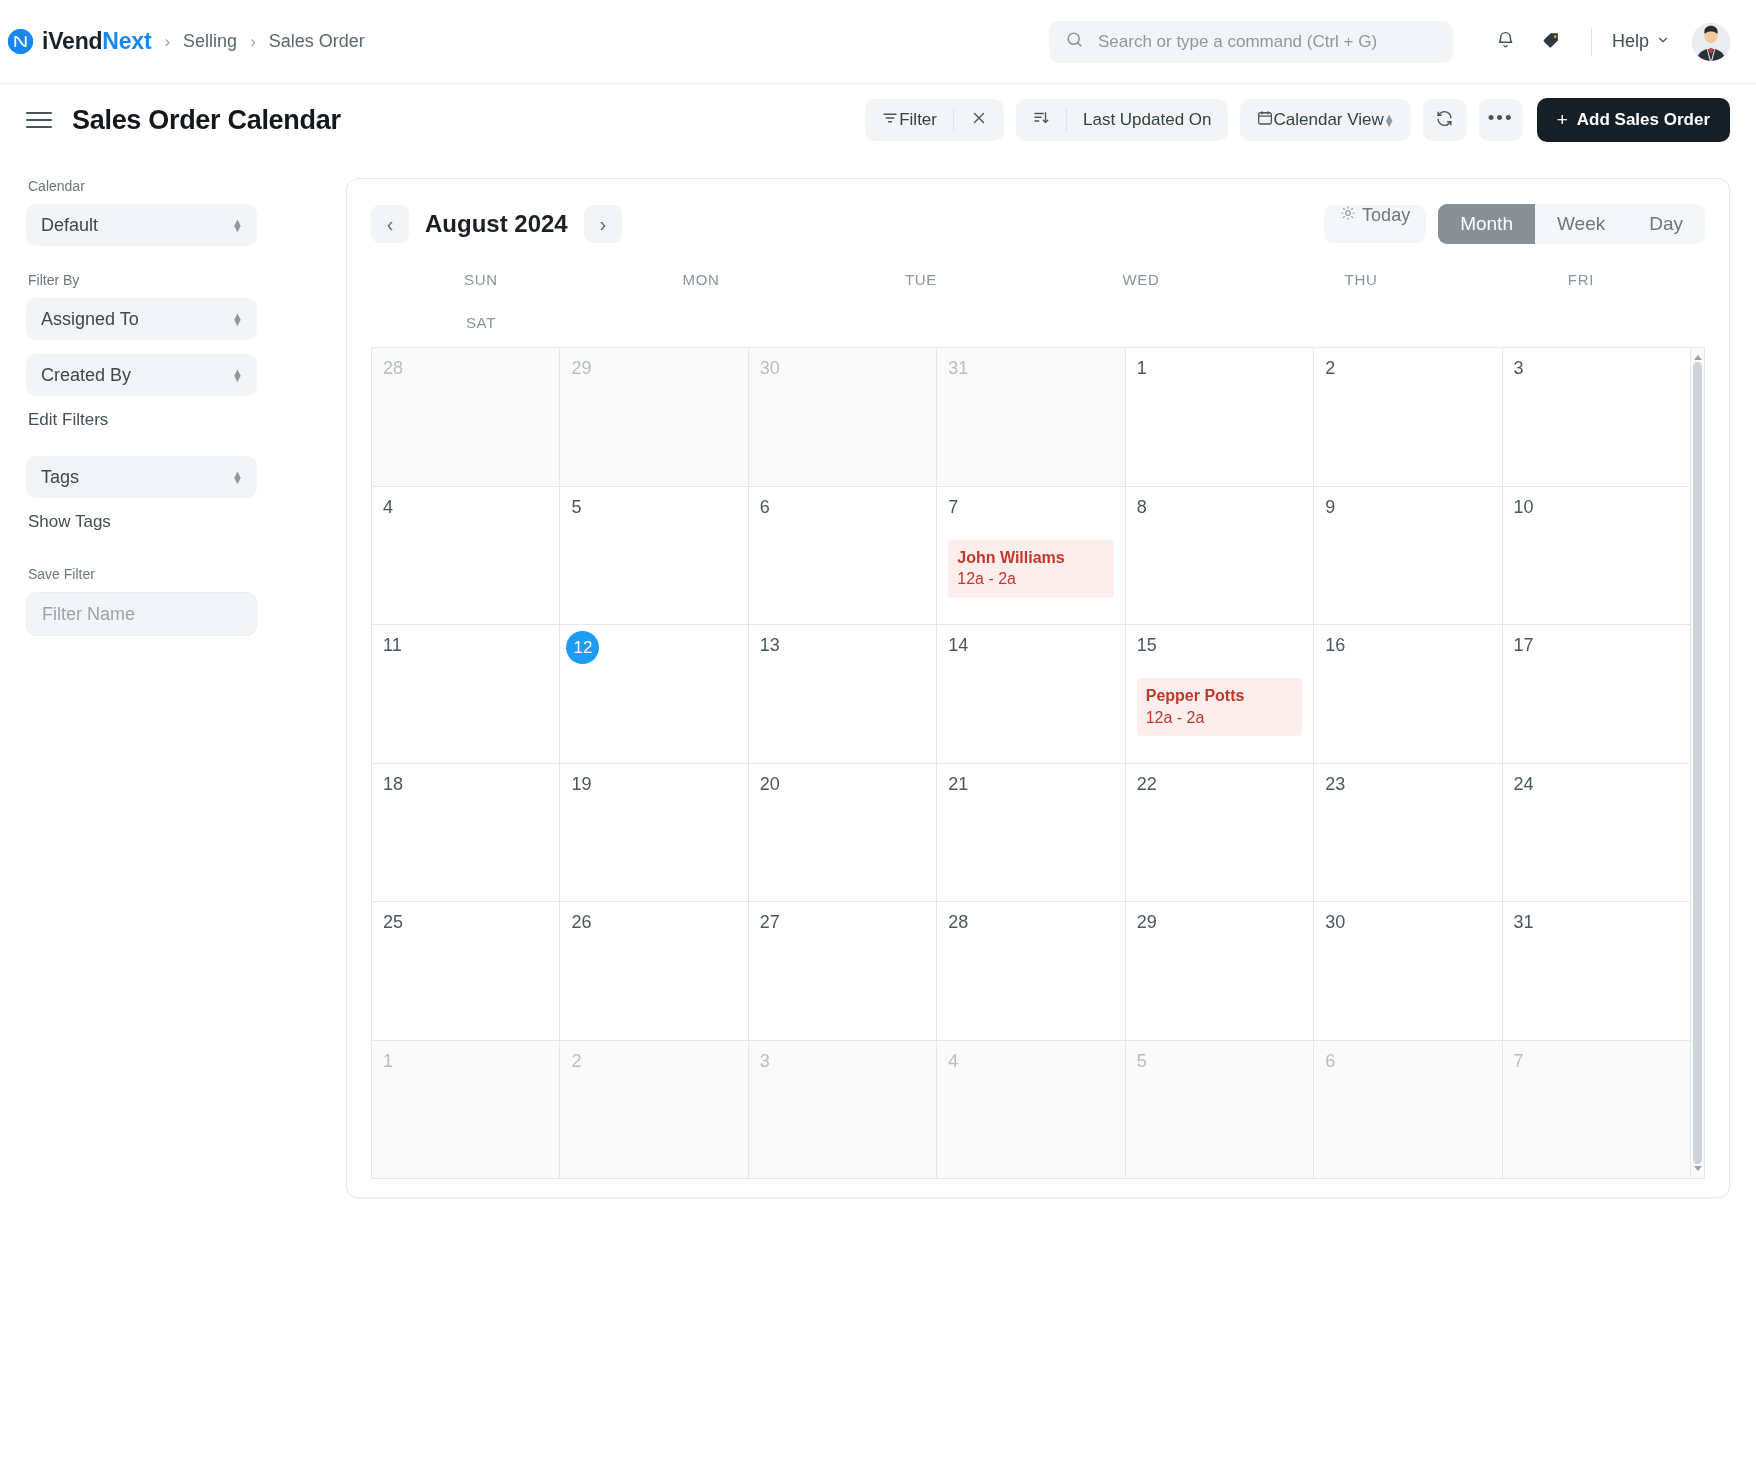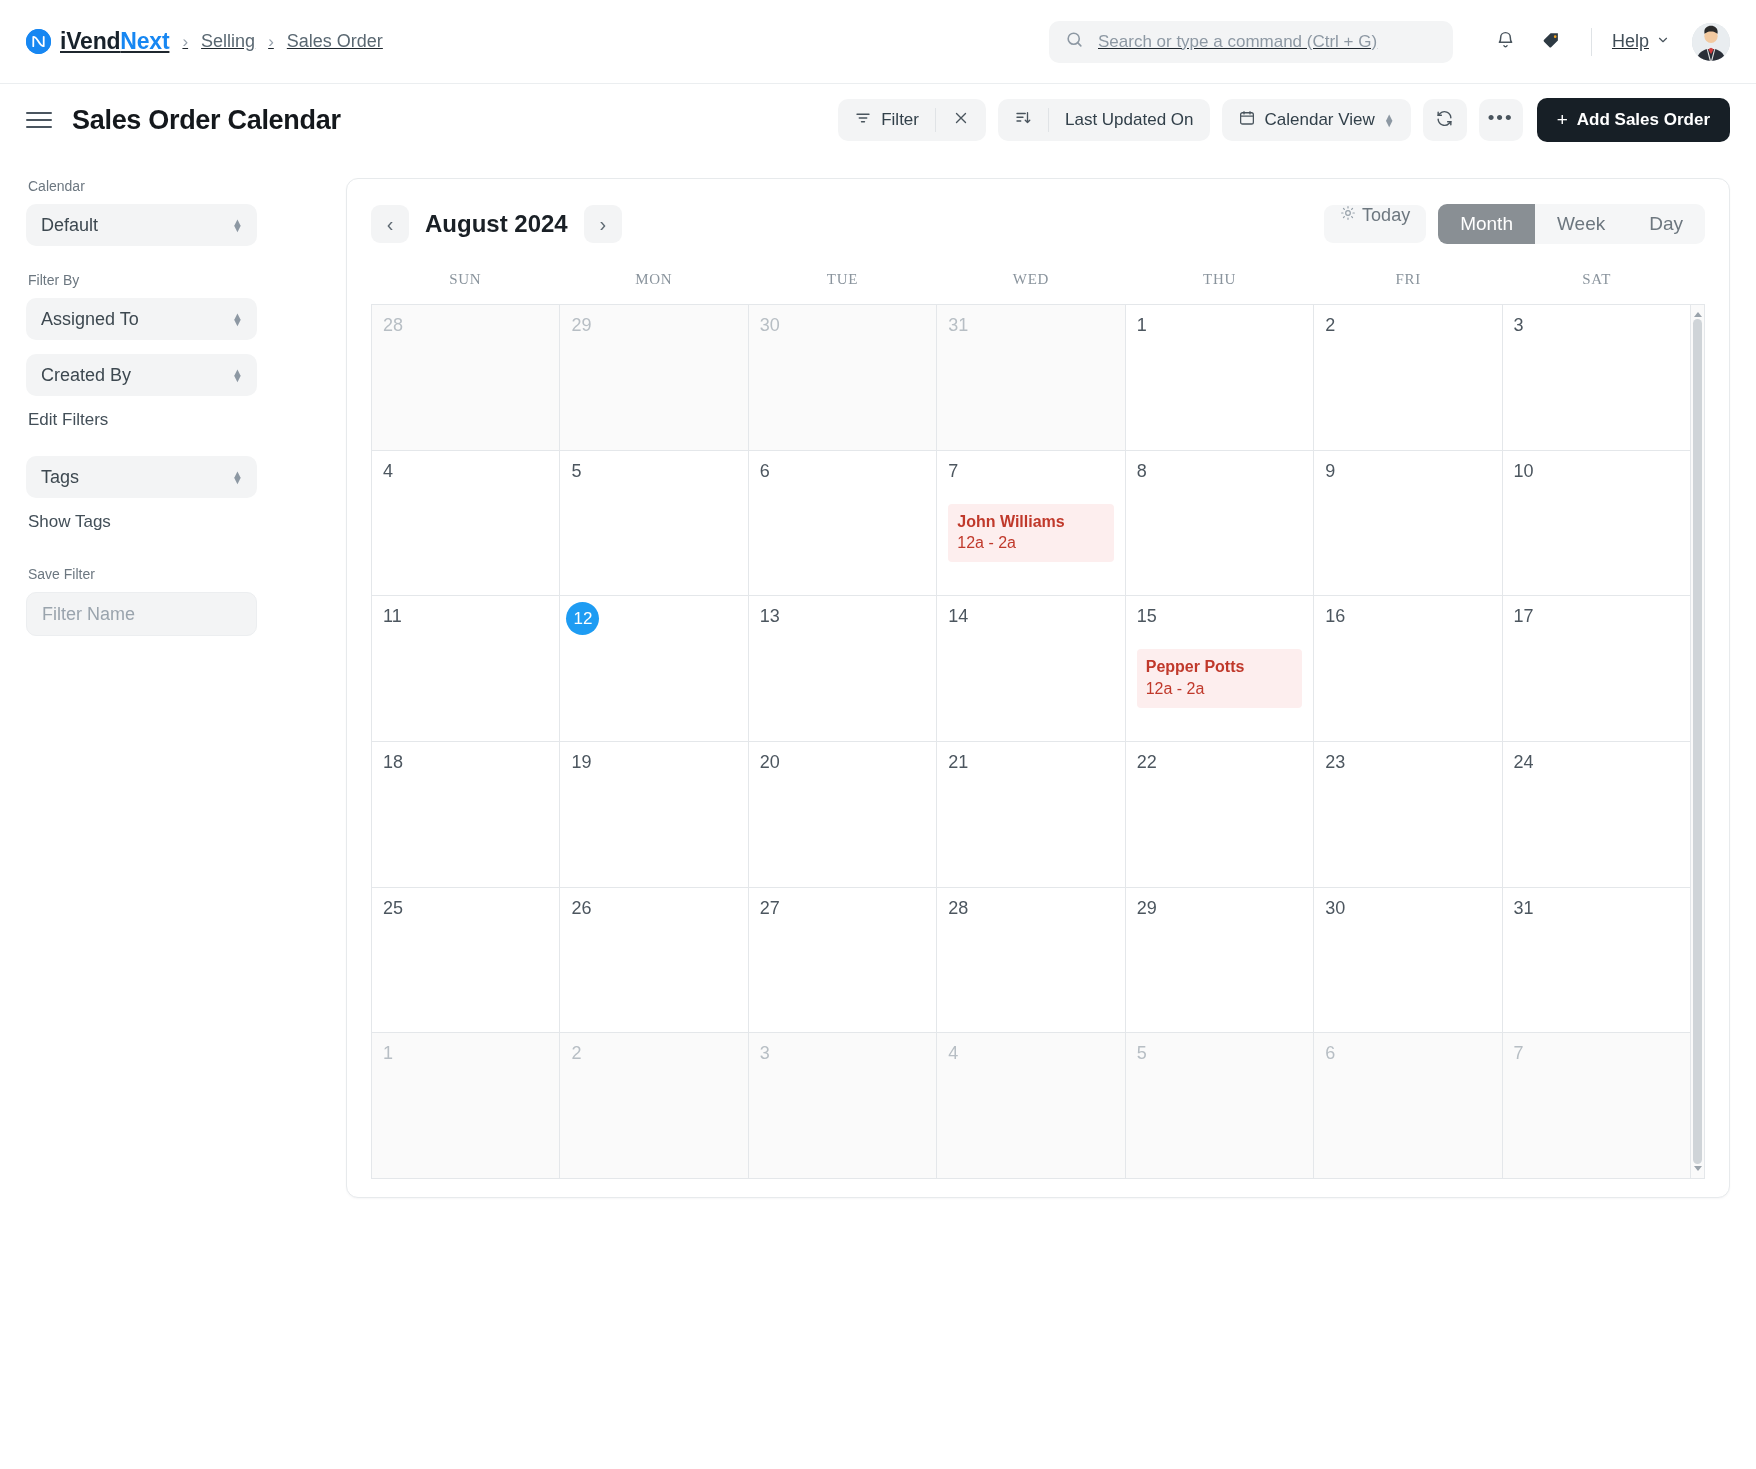--- a/index.html
+++ b/index.html
@@ -10,24 +10,23 @@
     font-family: "Liberation Sans", "DejaVu Sans", sans-serif;
     color: #1f272e;
     overflow: hidden;
   }
   .app { width: 1756px; height: 1469px; position: relative; background:#fff; }
 
   
   .navbar {
     height: 84px;
     display: flex; align-items: center;
-    padding: 0 26px 0 26px;
+    padding: 0 26px 0 8px;
     border-bottom: 1px solid #ebeef0;
     background: #fff;
-    text-decoration: underline;
   }
   .brand { display:flex; align-items:center; gap:9px; }
   .brand-logo {
     width: 25px; height: 25px; border-radius: 50%;
     background: #1787f2; position: relative;
     display:flex; align-items:center; justify-content:center;
     color:#fff; font-weight:700; font-size:15px;
   }
   .brand-logo svg { width:25px; height:25px; display:block; }
   .brand-text { font-size: 23px; font-weight: 700; letter-spacing:-0.2px; }
@@ -84,21 +83,21 @@
   .hamburger i { display:block; height:2px; background:#4a555f; border-radius:2px;}
   .page-title { font-size: 27px; font-weight: 700; color:#14181c; letter-spacing:-0.3px;}
   .head-spacer{ flex:1; }
 
   .tb-group {
     display:flex; align-items:center;
     background:#f3f4f5; border-radius:10px; height:42px;
     margin-left: 12px; overflow:hidden;
   }
   .tb-btn {
-    display:flex; align-items:center; gap:9px;
+    display:flex; align-items:center; 
     height:42px; padding: 0 16px;
     background:transparent; border:none; cursor:pointer;
     font-family:inherit; font-size:17px; color:#32404a; white-space:nowrap;text-align:center;
   }
   .tb-sep { width:1px; height:24px; background:#e0e3e6; }
   .tb-btn svg { width:18px; height:18px; flex:none; }
   .tb-icon-only {
     width:44px; height:42px; background:#f3f4f5; border-radius:10px;
     display:flex; align-items:center; justify-content:center;
     border:none; cursor:pointer; margin-left:12px;
@@ -162,21 +161,21 @@
   .viewtoggle {
     display:flex; align-items:center; background:#f5f6f7;
     border-radius:9px; overflow:hidden; height:40px; margin-left:12px;
   }
   .view-btn {
     height:40px; padding: 0 22px; border:none; cursor:pointer;
     background:transparent; font-family:inherit; font-size:19px; color:#6d777f;
   }
   .view-btn.active { background:#898f94; color:#fff; }
 
-  .dow-row { display:grid; grid-template-columns: repeat(7, 1fr); padding-right:14px;font-family:Liberation Serif, serif;}
+  .dow-row { display:grid; grid-template-columns: repeat(6, 1fr); padding-right:14px;}
   .dow {
     text-align:center; font-size:15px; letter-spacing:0.7px;
     color:#8a949d; padding: 10px 0 16px 0;
   }
 
   .grid-wrap { position:relative; flex:1; display:flex; }
   .grid {
     flex:1;
     display:grid;
     grid-template-columns: repeat(7, 1fr);

